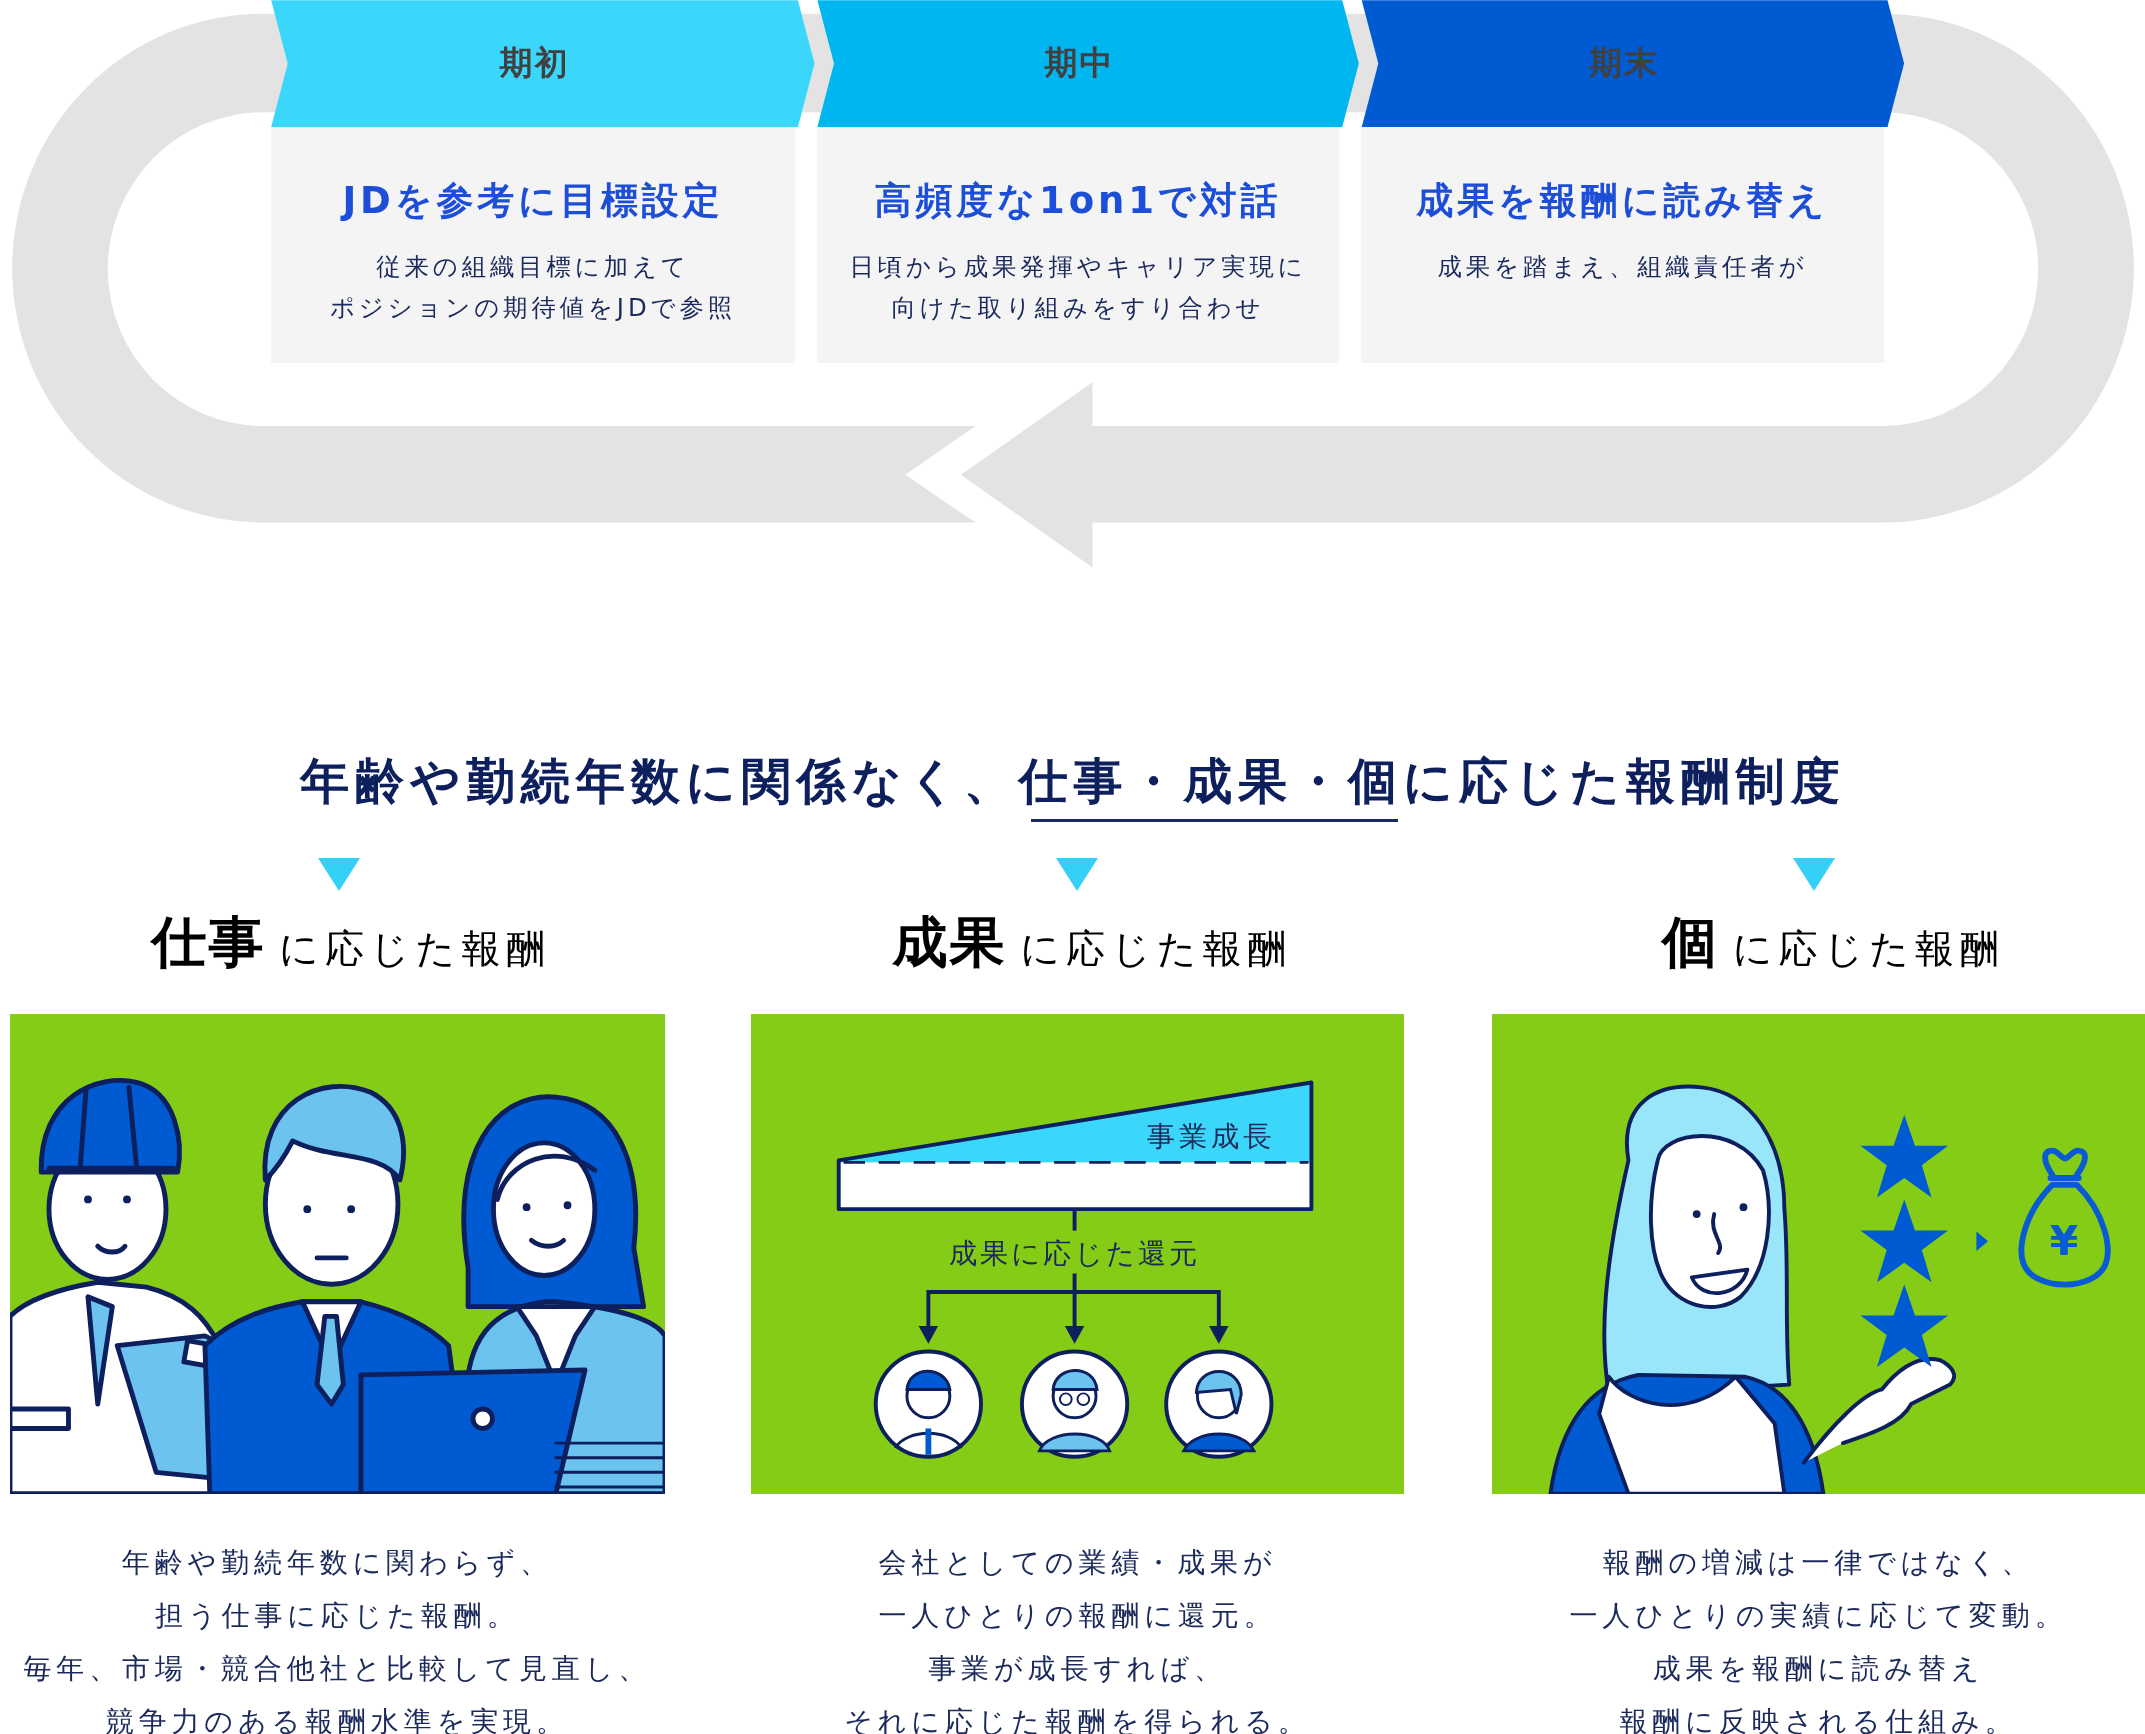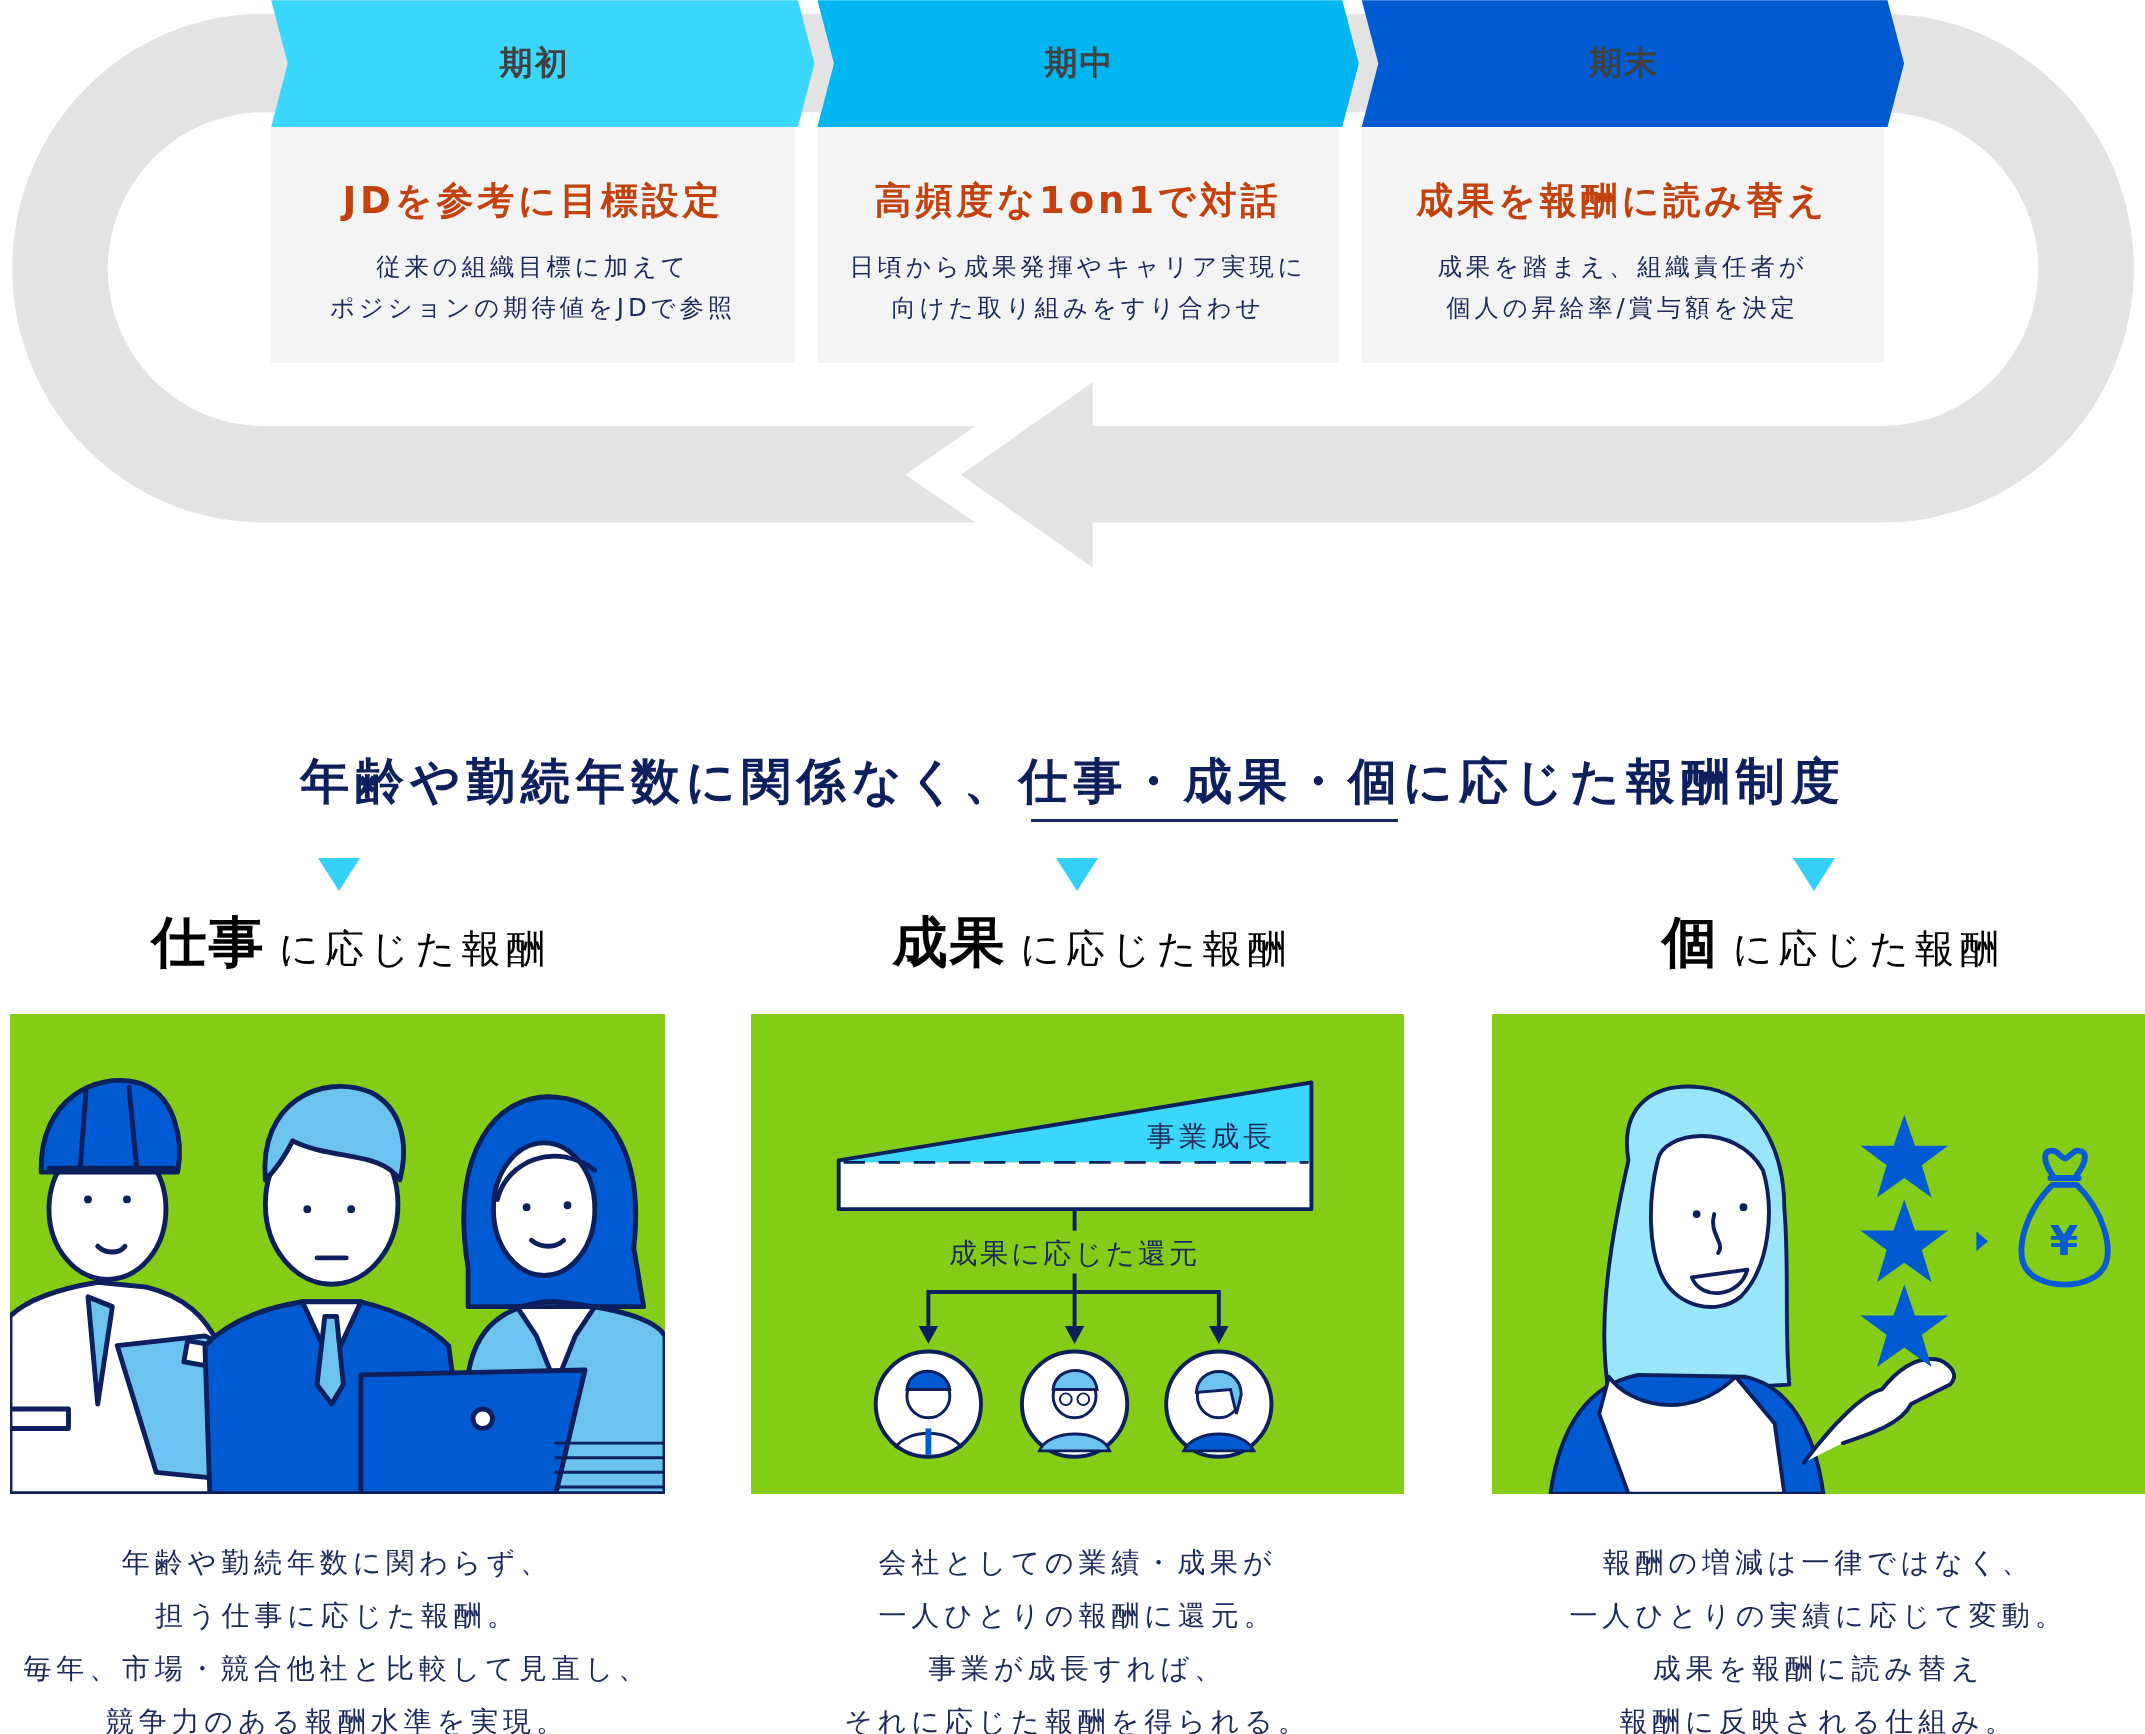--- a/index.html
+++ b/index.html
@@ -4,21 +4,21 @@
 <style>
   html, body { margin: 0; padding: 0; background: #ffffff; }
   body { width: 2146px; height: 1735px; position: relative; overflow: hidden;
          font-family: "DejaVu Sans", "Liberation Sans", sans-serif; color: #0d1f5c; }
   .abs { position: absolute; }
   #loop-svg { position: absolute; left: 0; top: 0; }
   .chev-label { position: absolute; top: 0; height: 127px; display: flex; align-items: center;
                 justify-content: center; color: #404040; font-weight: bold; font-size: 33px;
                 letter-spacing: 2px; }
   .card { position: absolute; top: 127px; height: 236px; background: #f4f4f5; text-align: center; }
-  .card-title { margin-top: 49px; font-size: 37px; font-weight: bold; color: #c2410c; letter-spacing: 3.9px; }
+  .card-title { margin-top: 49px; font-size: 37px; font-weight: bold; color: #1d4ed8; letter-spacing: 3.9px; }
   .card-desc { margin-top: 19.5px; font-size: 24.4px; line-height: 41px; color: #1b2a5a; letter-spacing: 3.9px; }
   .headline { position: absolute; top: 749px; left: 0; width: 2146px; text-align: center;
               font-size: 49px; font-weight: bold; color: #0d1f5c; letter-spacing: 5.9px; }
   .headline-underline { position: absolute; left: 1031px; top: 819px; width: 367px; height: 2.9px; background: #1a2a66; }
   .tri { position: absolute; top: 858px; width: 0; height: 0;
          border-left: 21.5px solid transparent; border-right: 21.5px solid transparent;
          border-top: 33px solid #35d0f5; }
   .sec-title { position: absolute; top: 912px; height: 68px; display: flex; align-items: flex-end;
                justify-content: center; color: #000000; text-align: right; }
   .sec-strong { font-size: 55px; font-weight: bold; letter-spacing: 2px; }
@@ -60,21 +60,20 @@
   <div class="card-title">高頻度な1on1で対話</div>
   <div class="card-desc">
     <div>日頃から成果発揮やキャリア実現に</div>
     <div>向けた取り組みをすり合わせ</div>
   </div>
 </div>
 <div class="card" style="left:1361px;width:523px">
   <div class="card-title">成果を報酬に読み替え</div>
   <div class="card-desc">
     <div>成果を踏まえ、組織責任者が</div>
-    <div>個人の昇給率/賞与額を決定</div>
   </div>
 </div>
 
 <div class="headline">
   <span>年齢や勤続年数に関係なく、</span><span>仕事・成果・個</span><span>に応じた報酬制度</span>
 </div>
 <div class="headline-underline"></div>
 
 <div class="tri" style="left:318px"></div>
 <div class="tri" style="left:1056px"></div>

